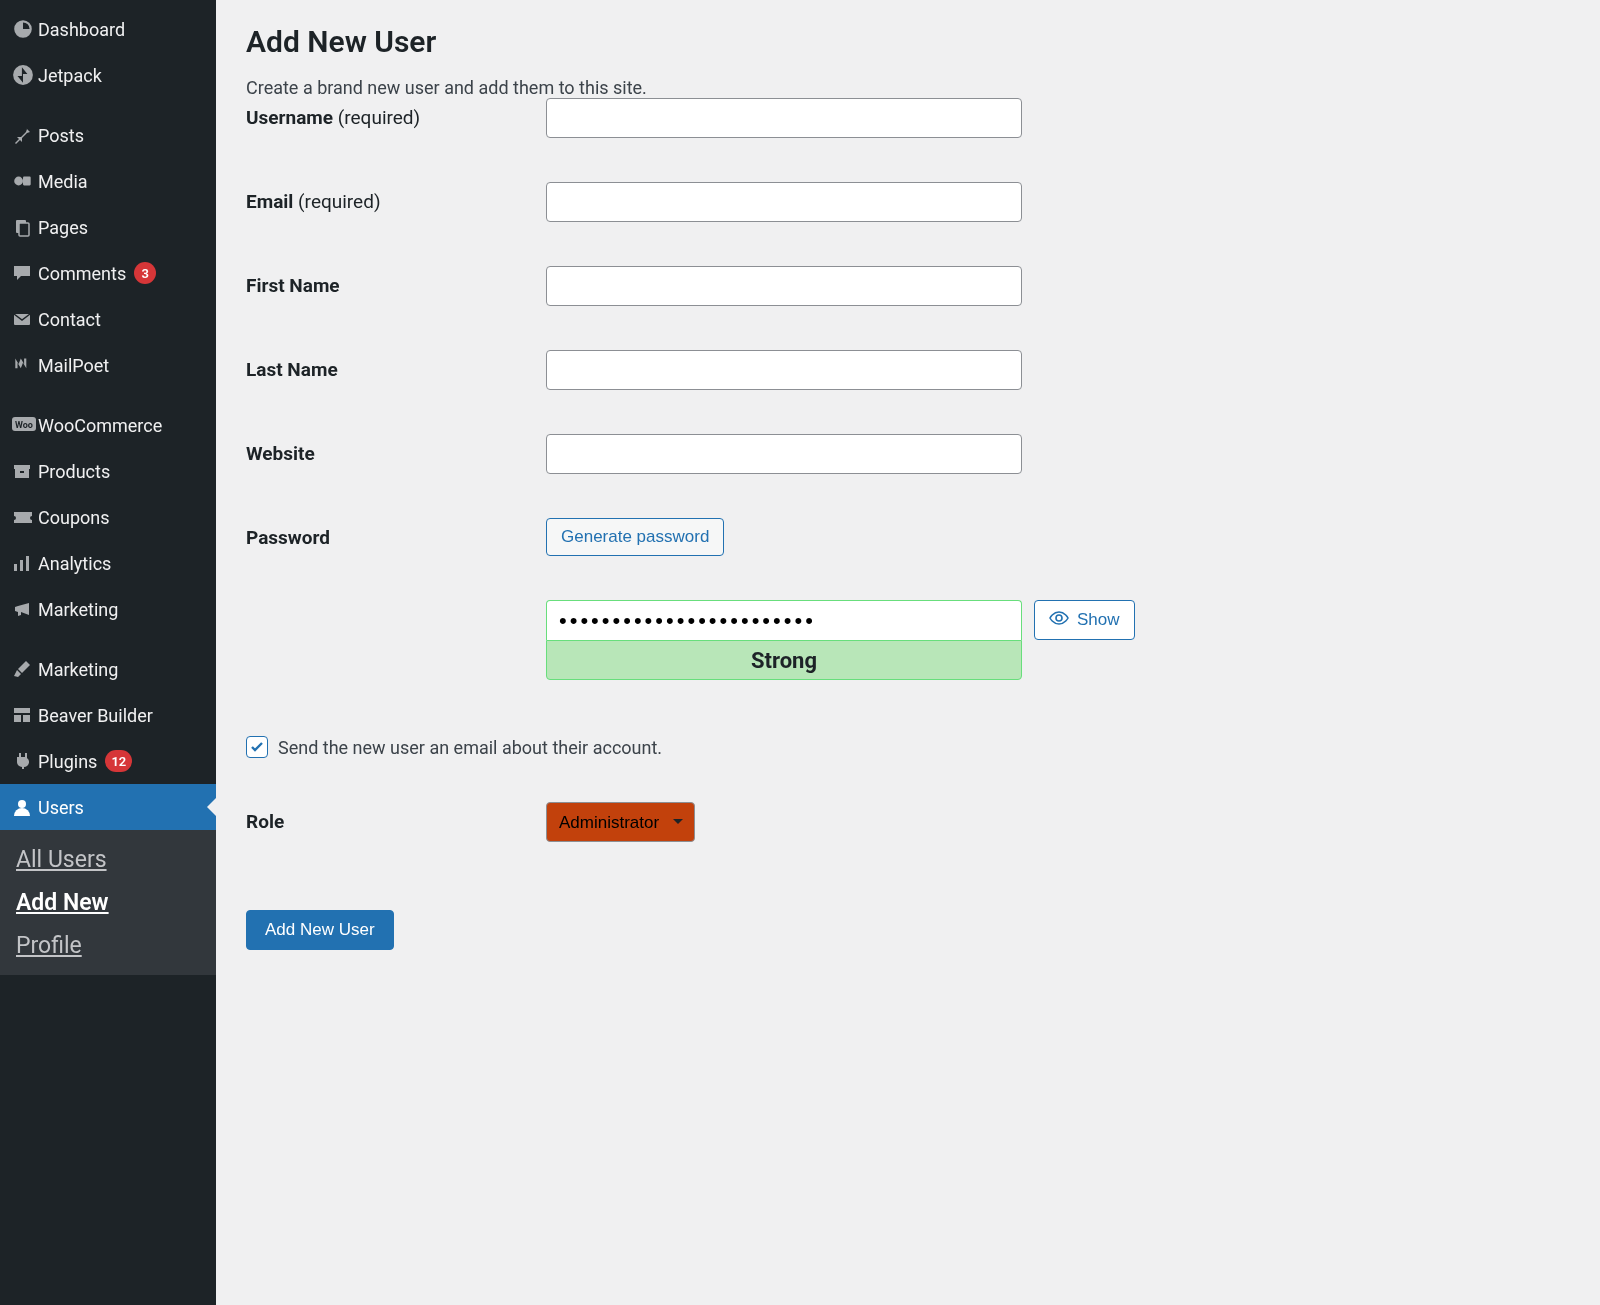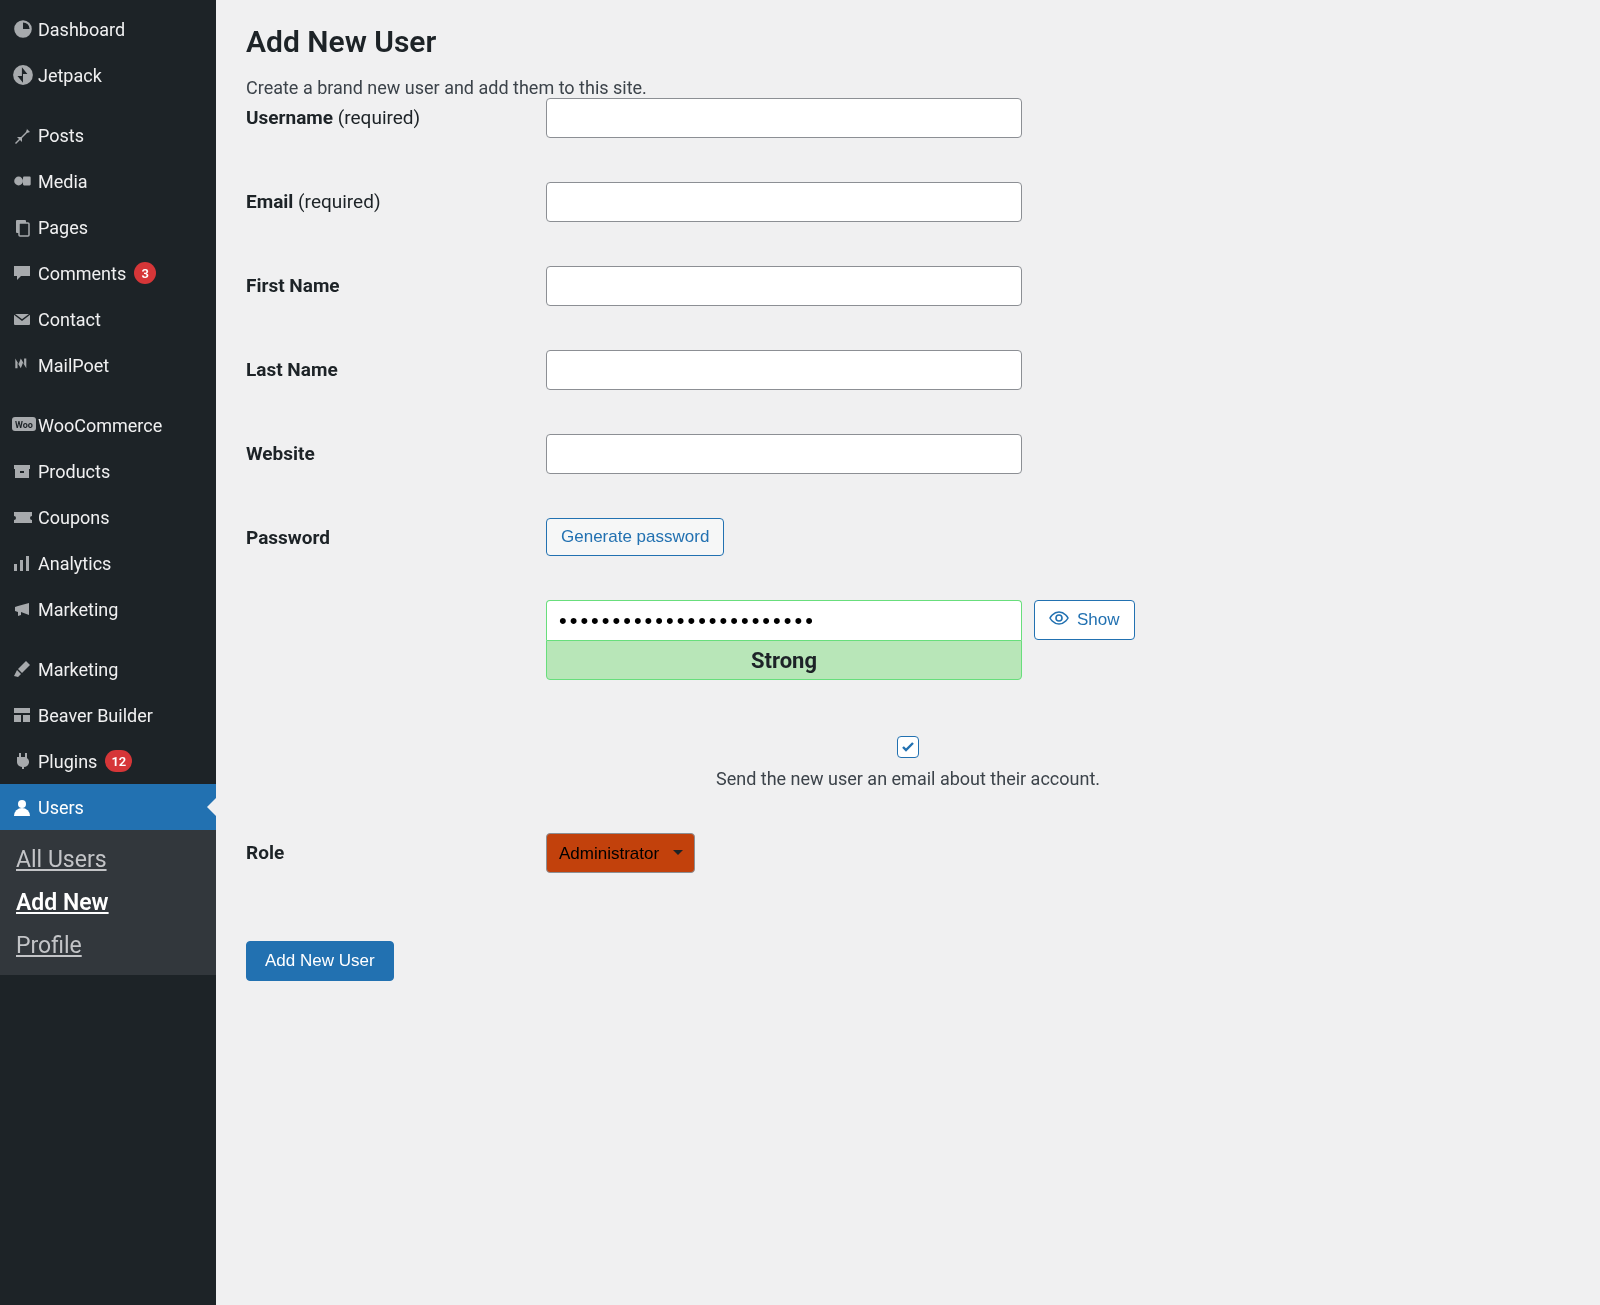--- a/index.html
+++ b/index.html
@@ -158,21 +158,21 @@
     height:40px;
     padding: 0 14px;
     border:1px solid #2271b1;
     background:#fff;
     color:#2271b1;
     border-radius:4px;
     font-size:17px;
     cursor:pointer;
   }
   .show-btn svg { margin-right:8px; }
-  .checkbox-row { display:flex; align-items:center; gap:10px; font-size:18px; color:#3c434a;flex-direction:column; }
+  .checkbox-row { display:flex; align-items:center; gap:10px; font-size:18px; color:#3c434a; }
   .chk {
     width:22px; height:22px; border:1px solid #2271b1; border-radius:4px;
     display:inline-flex; align-items:center; justify-content:center;
     background:#fff; color:#2271b1; cursor:pointer;
   }
   .select {
     height:40px;
     padding: 0 34px 0 12px;
     border:1px solid #8c8f94;
     border-radius:4px;

